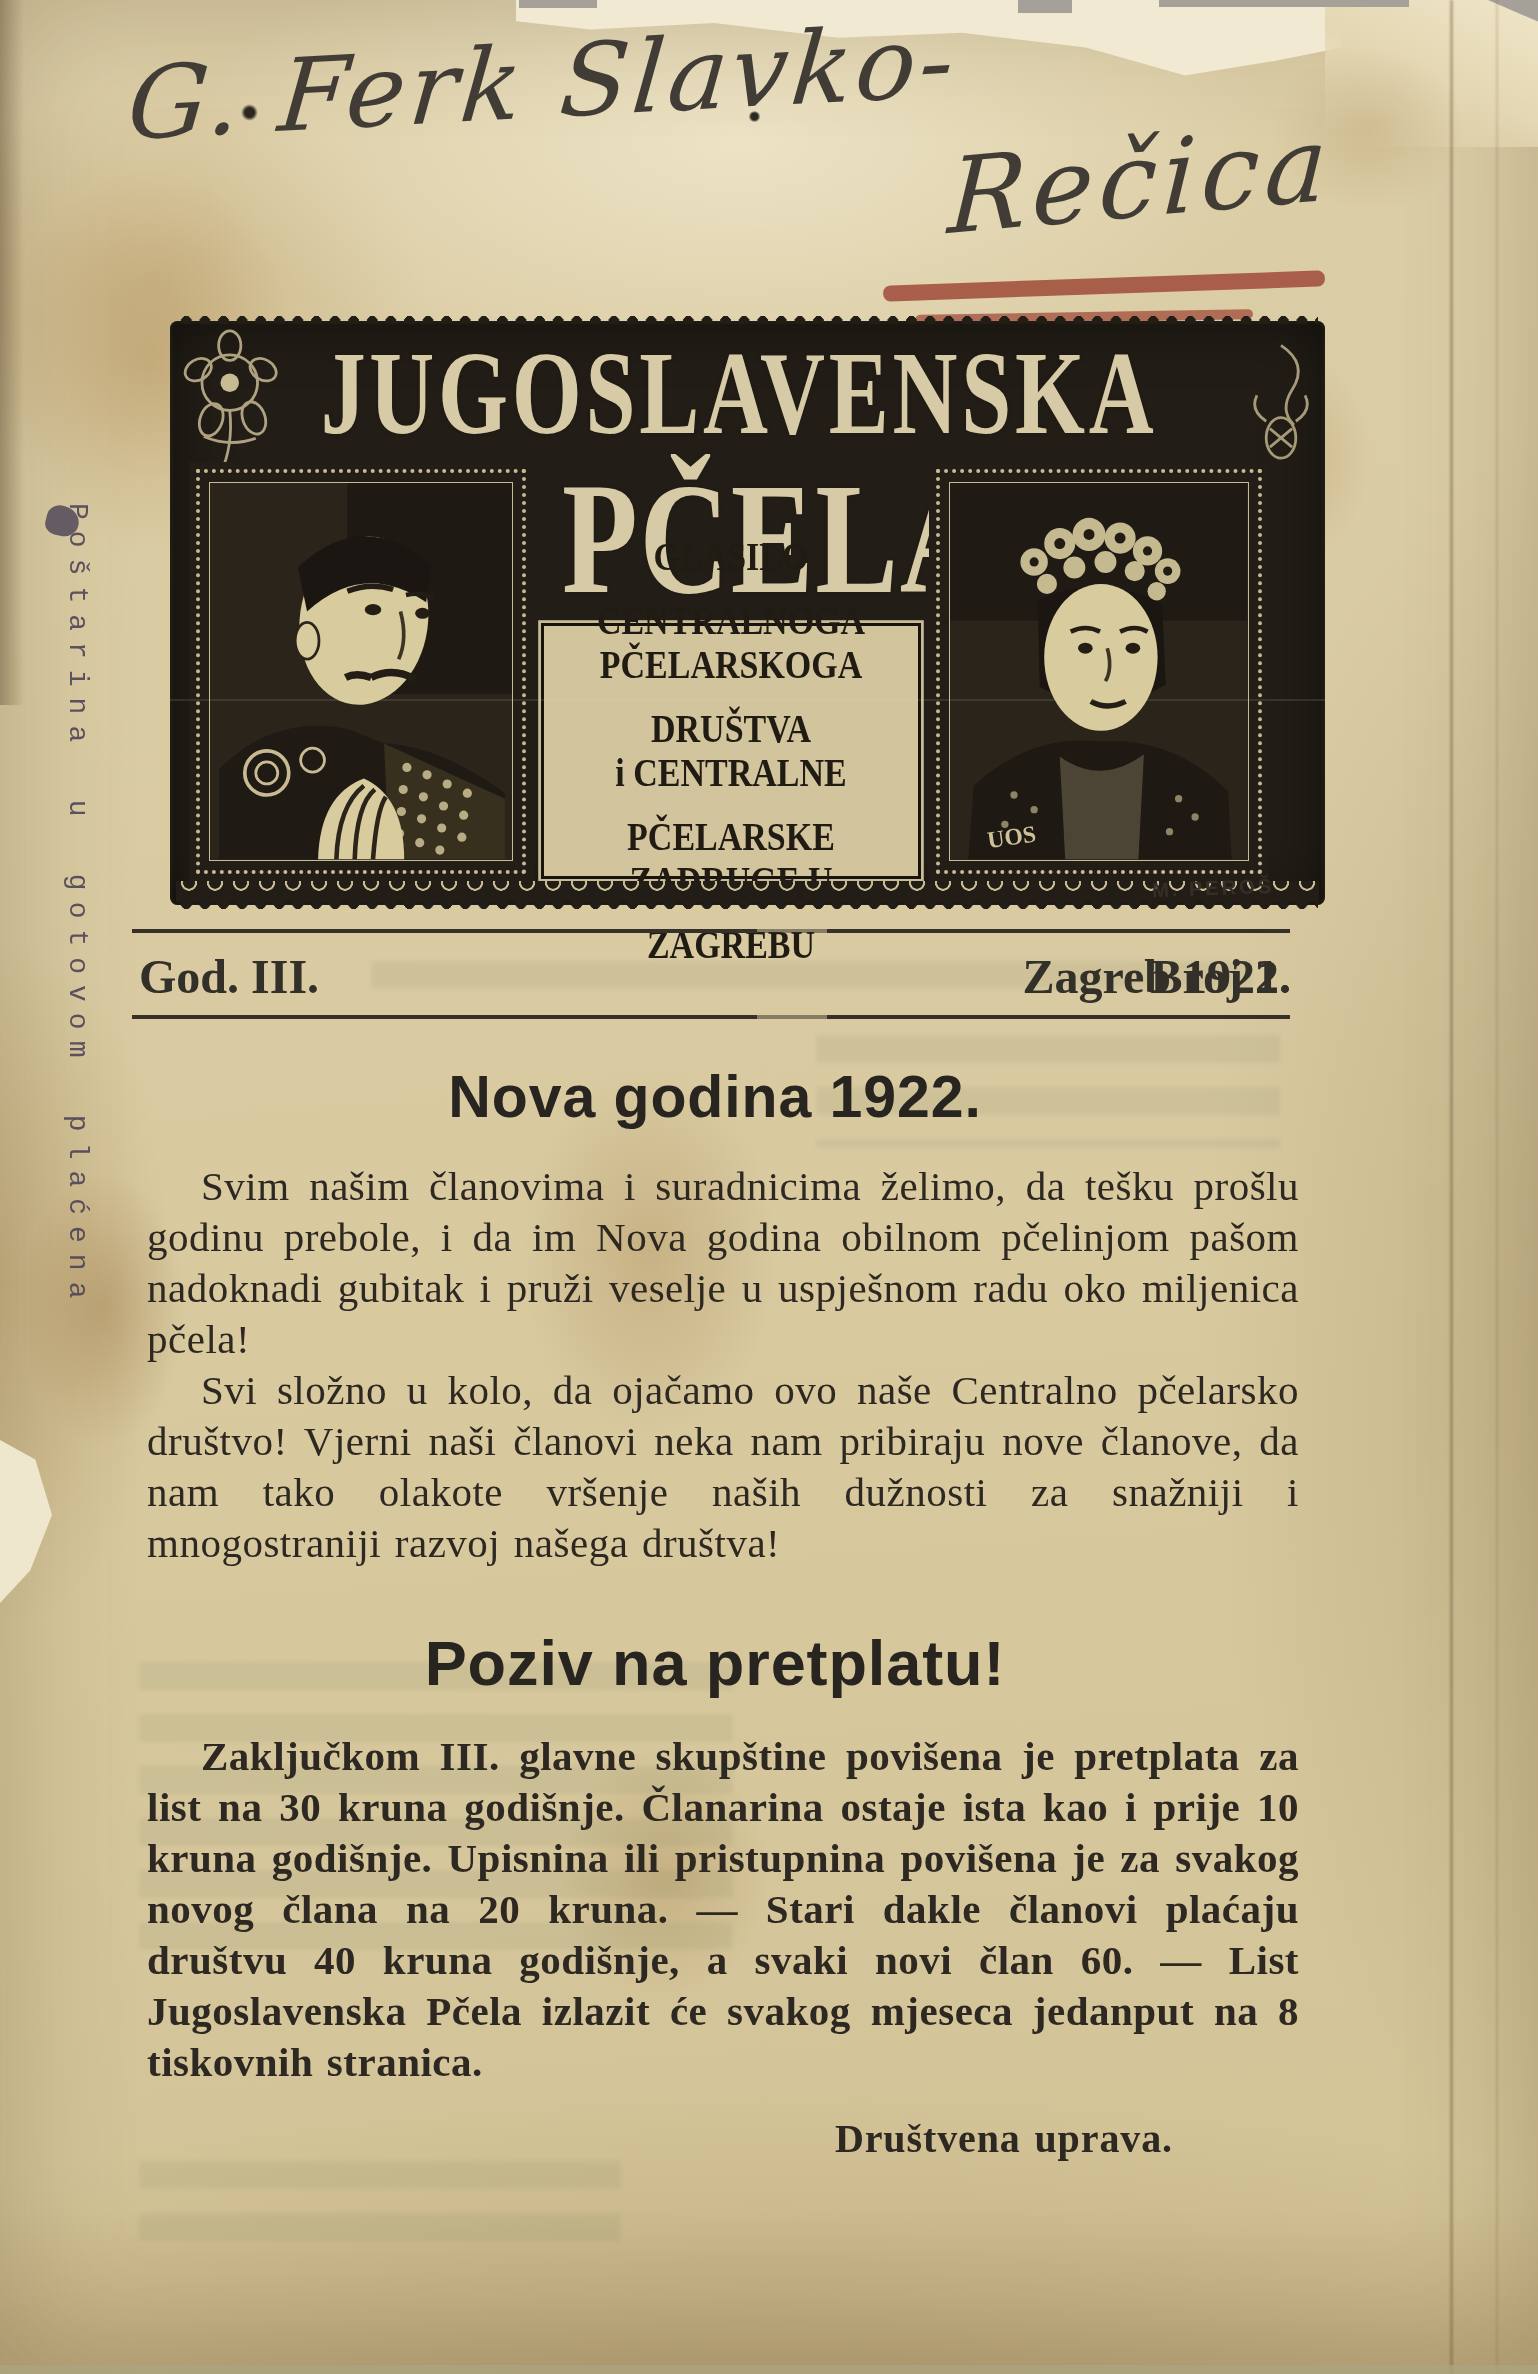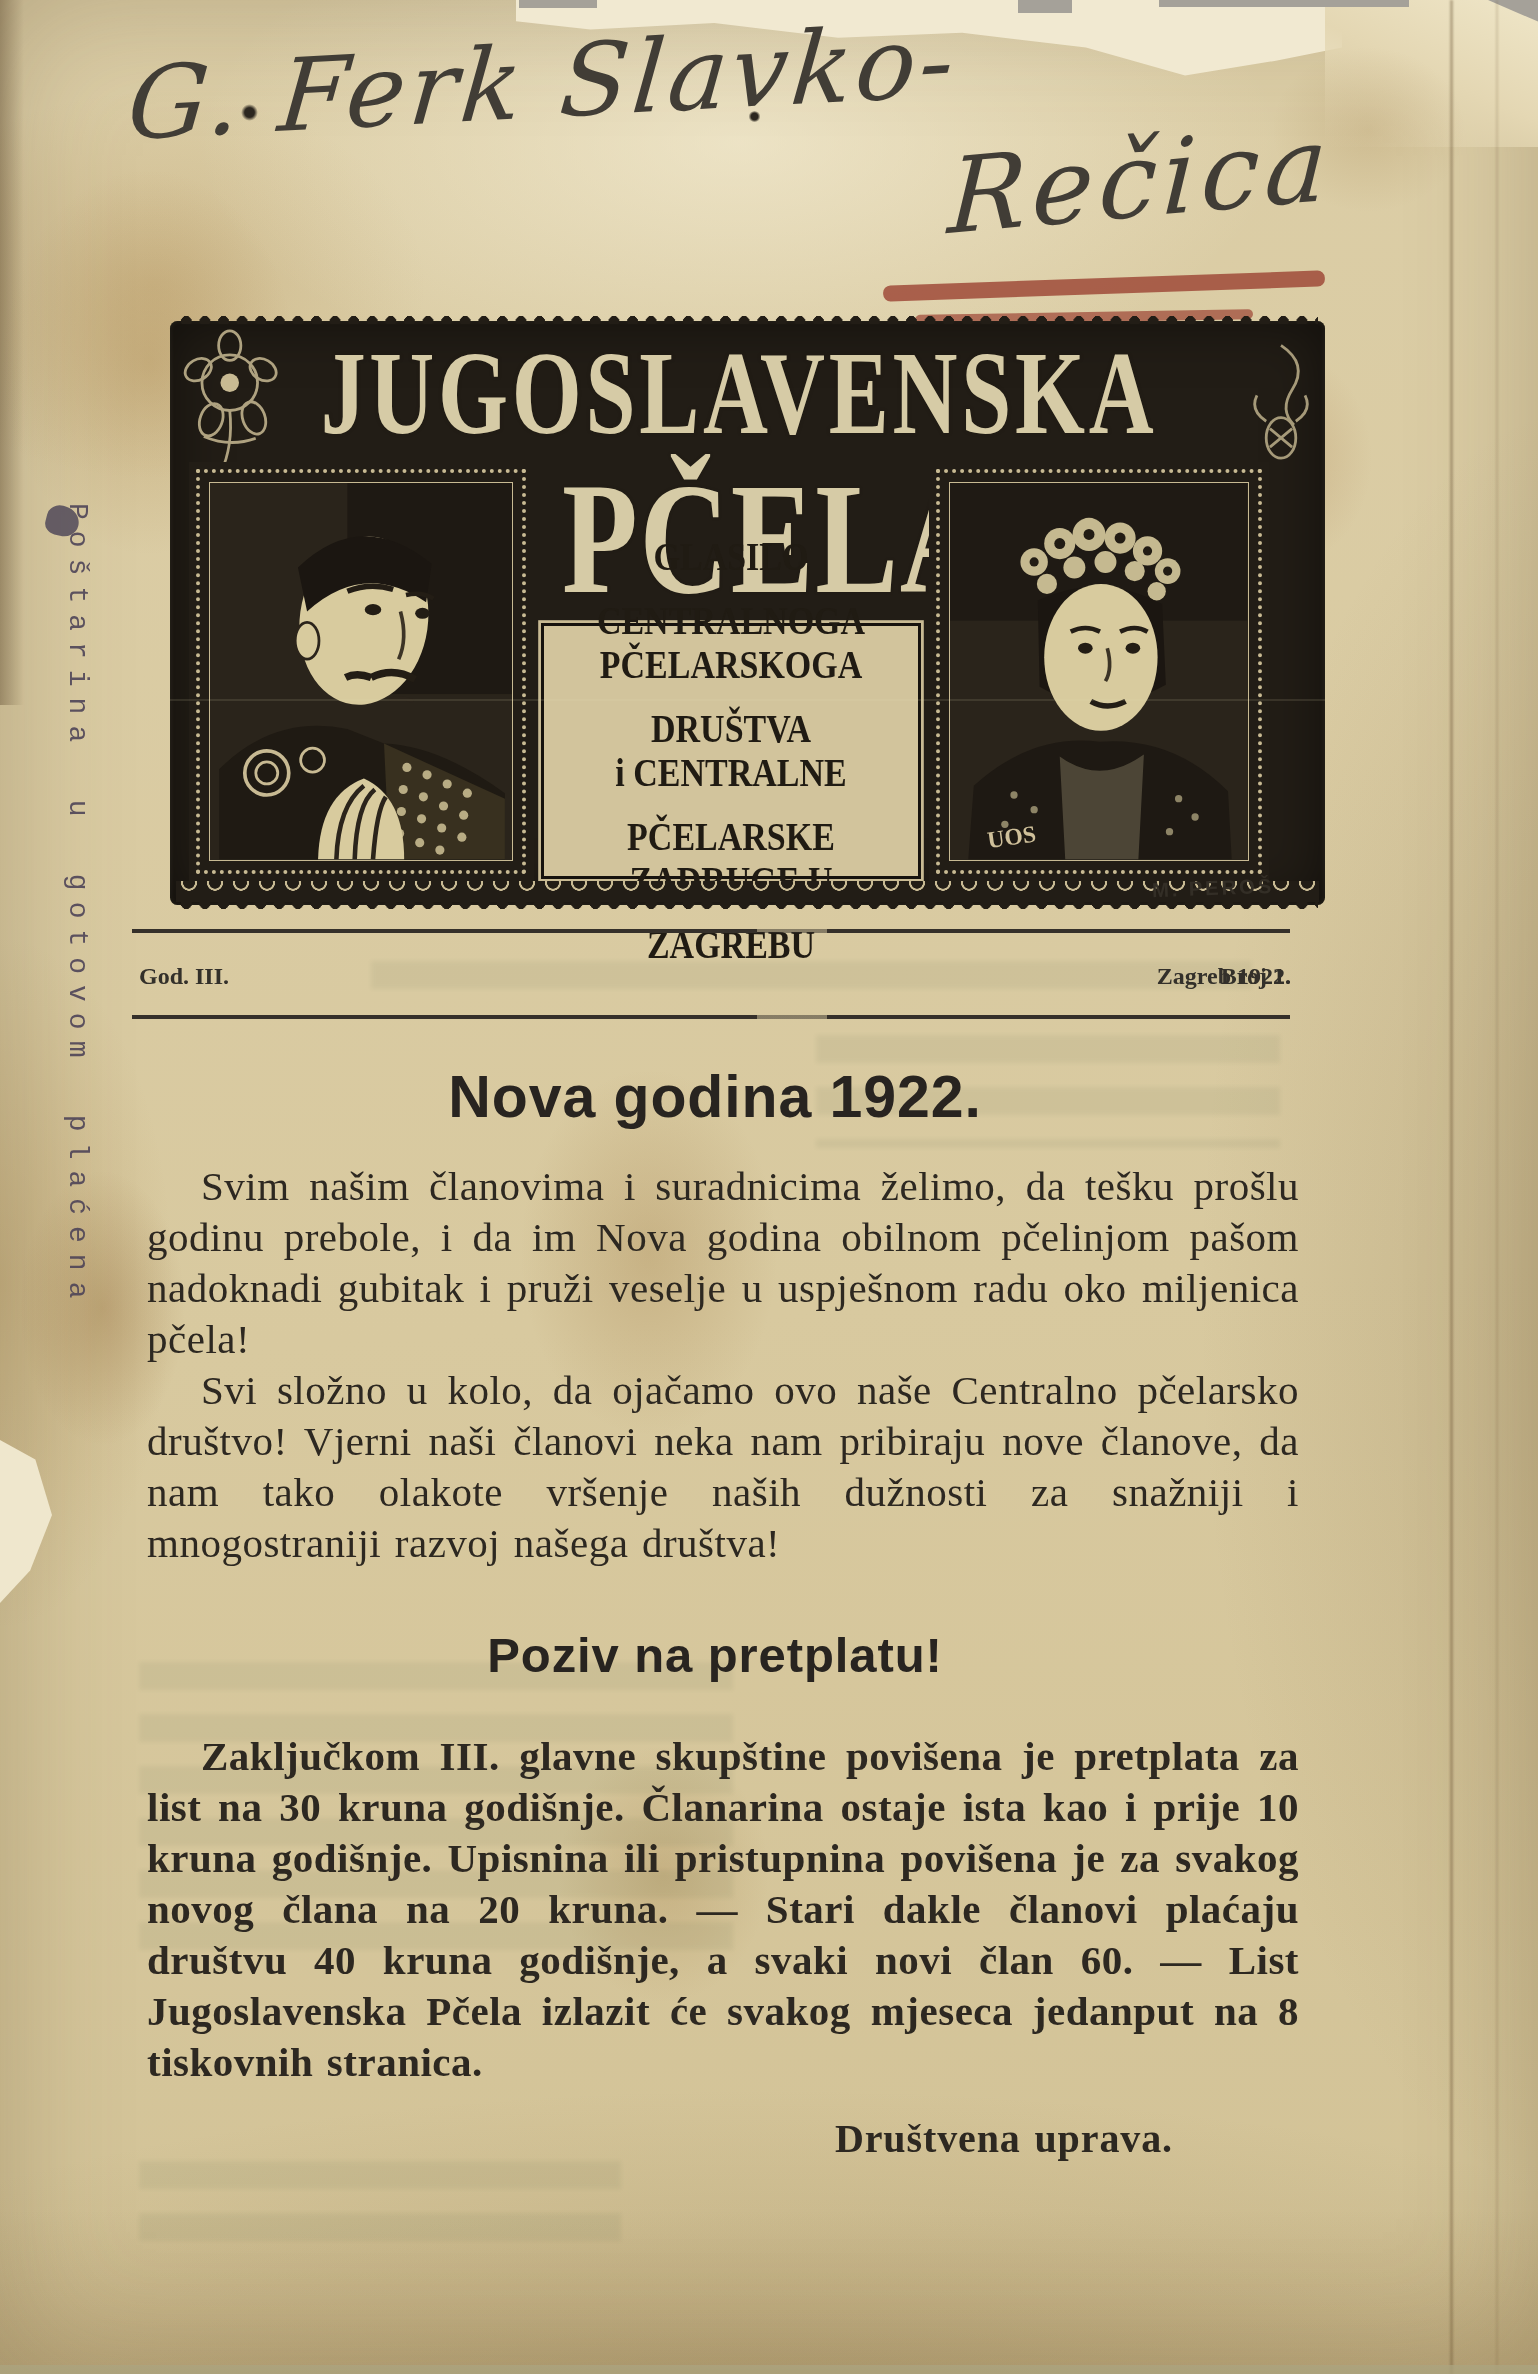--- a/index.html
+++ b/index.html
@@ -76,28 +76,28 @@
   .mh-scallop{position:absolute;left:5.6px;right:5.6px;bottom:2.8px;height:21.3px;
     background-image:radial-gradient(circle 10.2px at 13px 1.9px,#221d16 55%,#c8ba93 60% 76%,#221d16 80%);
     background-size:26px 21.3px;background-repeat:repeat-x;}
   .mh-crease{position:absolute;top:378px;left:0;right:0;height:1.9px;background:rgba(228,218,182,.12);}
   .artist-sig{left:1152px;top:877px;font-family:"Liberation Sans",sans-serif;font-weight:bold;
     font-size:20.4px;letter-spacing:2.8px;color:#332e26;transform:rotate(-2deg);}
   
   .rule{left:132px;width:1158px;height:3.7px;
     background:linear-gradient(90deg,#35302a 0 54%,rgba(53,48,42,.5) 54% 60%,#35302a 60%);}
   .issue{left:139px;top:944px;width:1152px;height:65px;display:flex;align-items:center;
-    font-weight:bold;font-size:24px;color:#33302a;}
+    font-weight:bold;font-size:48px;color:#33302a;}
   .issue .mid{position:absolute;left:0;width:100%;text-align:right;}
   .issue .right{margin-left:auto;}
   
   .a-title{left:139px;width:1152px;text-align:center;font-family:"Liberation Sans",sans-serif;
     font-weight:bold;color:#282420;letter-spacing:0.9px;}
   .a1-title{top:1063px;font-size:59px;}
-  .a2-title{top:1627px;font-size:49px;}
+  .a2-title{top:1627px;font-size:63px;}
   .a-body{left:147px;width:1152px;font-size:41px;line-height:51px;color:#2d2821;
     text-align:justify;letter-spacing:0.5px;word-spacing:2.8px;}
   .a-body p{margin:0;text-indent:54px;}
   .a1-body{top:1161px;}
   .a2-body{top:1731px;font-weight:bold;}
   .signoff{top:2113px;left:142px;width:1031px;text-align:right;font-size:40px;
     font-weight:bold;color:#2d2821;letter-spacing:0.9px;}
 </style>
 </head>
 <body>

